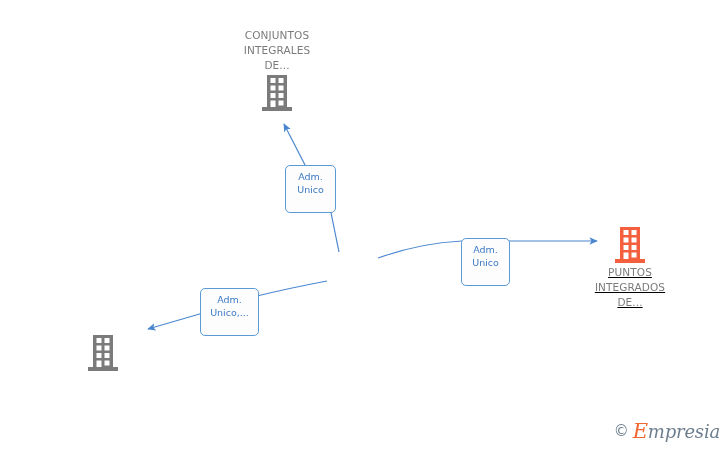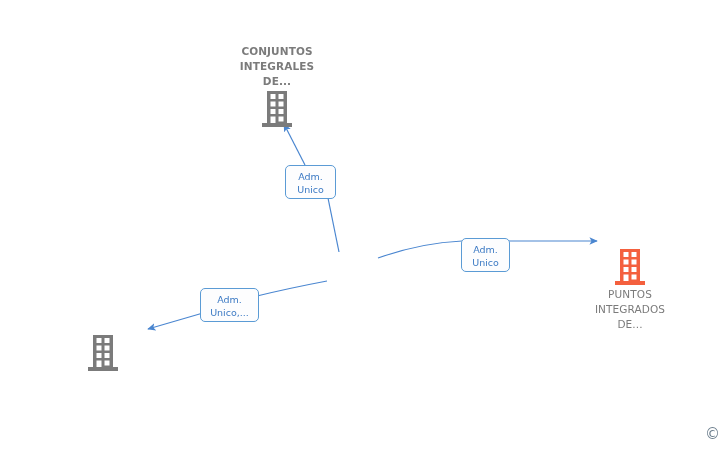--- a/index.html
+++ b/index.html
@@ -53,21 +53,21 @@
   
   .edge-label {
     position: absolute;
     z-index: 4;
     border: 1px solid #5b9bd5;
     border-radius: 5px;
     background: #fdfdfe;
     color: #3c7ac4;
     font-size: 9.5px;
     line-height: 13px;
-    padding: 4px 7px 2px 7px;
+    padding: 4px 7px 16px 7px;
     text-align: center;
     white-space: pre-line;
     box-sizing: border-box;
   }
 
   
   #watermark {
     position: absolute;
     right: 8px;
     bottom: 8px;
@@ -113,42 +113,42 @@
 
     <path d="M378,258 Q420,243 462,241" fill="none" stroke="#4a86d0" stroke-width="1.2"></path>
 
     <path d="M509,241 L597,241" fill="none" stroke="#4a86d0" stroke-width="1.2" marker-end="url(#arrow)"></path>
 
     <path d="M327,281 Q290,288 257,296" fill="none" stroke="#4a86d0" stroke-width="1.2"></path>
 
     <path d="M203,313 L148,329" fill="none" stroke="#4a86d0" stroke-width="1.2" marker-end="url(#arrow)"></path>
   </svg>
 
-  <div class="node" style="left:277px; top:44px;font-weight:bold;">
+  <div class="node" style="left:277px; top:28px;">
     <div class="node-caption upper">CONJUNTOS
 INTEGRALES
 DE...</div>
     <div class="icon-wrap">
       <svg width="32" height="40" viewBox="0 0 32 40" xmlns="http://www.w3.org/2000/svg">
         <rect x="6" y="2" width="20" height="32" fill="#7b7b7b"></rect>
         <rect x="1" y="34" width="30" height="4" fill="#7b7b7b"></rect>
         <rect x="9.5" y="5" width="5" height="5" fill="#ffffff"></rect>
         <rect x="17.5" y="5" width="5" height="5" fill="#ffffff"></rect>
         <rect x="9.5" y="12.5" width="5" height="5" fill="#ffffff"></rect>
         <rect x="17.5" y="12.5" width="5" height="5" fill="#ffffff"></rect>
         <rect x="9.5" y="20" width="5" height="5" fill="#ffffff"></rect>
         <rect x="17.5" y="20" width="5" height="5" fill="#ffffff"></rect>
         <rect x="9.5" y="27.5" width="5" height="6.5" fill="#ffffff"></rect>
         <rect x="17.5" y="27.5" width="5" height="5" fill="#ffffff"></rect>
       </svg>
     </div>
   </div>
 
 
-  <div class="node" style="left:630px; top:247px;">
+  <div class="node" style="left:630px; top:225px;text-decoration:underline;">
     <div class="icon-wrap">
       <svg width="32" height="40" viewBox="0 0 32 40" xmlns="http://www.w3.org/2000/svg">
         <rect x="6" y="2" width="20" height="32" fill="#f4603e"></rect>
         <rect x="1" y="34" width="30" height="4" fill="#f4603e"></rect>
         <rect x="9.5" y="5" width="5" height="5" fill="#ffffff"></rect>
         <rect x="17.5" y="5" width="5" height="5" fill="#ffffff"></rect>
         <rect x="9.5" y="12.5" width="5" height="5" fill="#ffffff"></rect>
         <rect x="17.5" y="12.5" width="5" height="5" fill="#ffffff"></rect>
         <rect x="9.5" y="20" width="5" height="5" fill="#ffffff"></rect>
         <rect x="17.5" y="20" width="5" height="5" fill="#ffffff"></rect>
@@ -182,15 +182,16 @@
 Unico</div>
 
   <div class="edge-label" style="left:461px; top:238px; width:49px;">Adm.
 Unico</div>
 
   <div class="edge-label" style="left:200px; top:288px; width:59px;">Adm.
 Unico,...</div>
 
   <div id="watermark">
     <span class="copy">©</span>
+    <span class="wordmark"><span class="cap">E</span><span>mpresia</span></span>
   </div>
 
 </div>
 
 </body></html>

